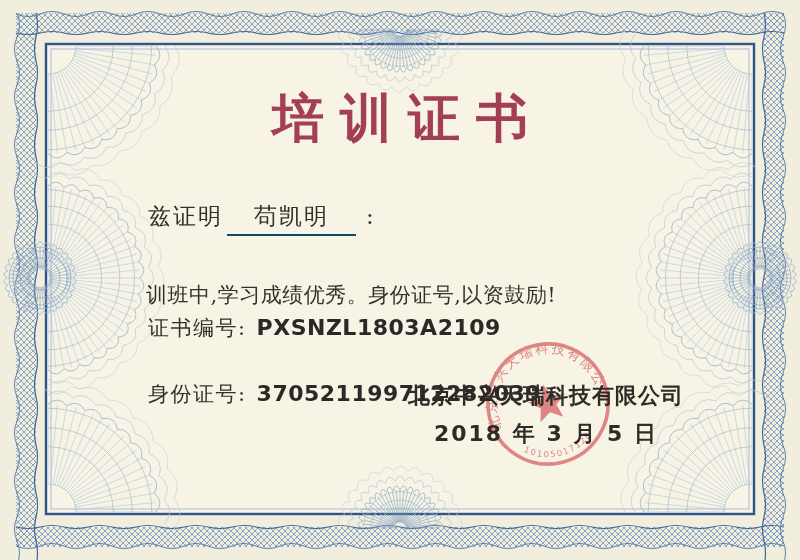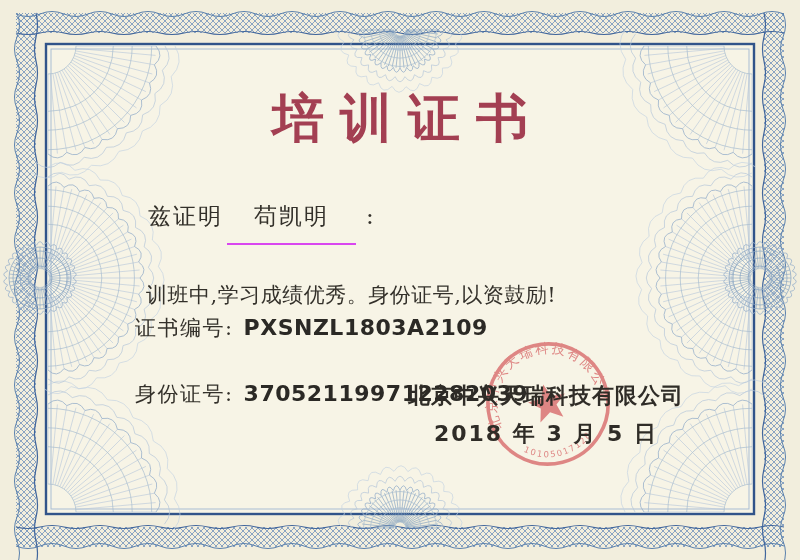--- a/index.html
+++ b/index.html
@@ -19,29 +19,29 @@
     color:#a33f52;
     letter-spacing:16px;padding-left:16px;
     font-family:"DejaVu Serif", serif;
   }
   .statement{
     position:absolute;left:148px;top:201px;
     font-size:23px;color:#33302a;letter-spacing:2px;
   }
   .cert-name{
     display:inline-block;
-    border-bottom:2px solid #d946ef;
-    padding:0 27px 11px 27px;
+    border-bottom:2px solid #0c4a6e;
+    padding:0 27px 2px 27px;
     margin-left:4px;
   }
   .colon{margin-left:10px;}
   .body-line{position:absolute;left:146px;font-size:21px;color:#33302a;letter-spacing:0.5px;}
   .body-line.l1{top:243px;}
   .body-line.l2{top:281px;}
-  .field{position:absolute;left:135px;font-size:21px;color:#33302a;letter-spacing:1.5px;}
+  .field{position:absolute;left:148px;font-size:21px;color:#33302a;letter-spacing:1.5px;}
   .field.f1{top:314px;}
   .field.f2{top:348px;margin-top:32px;}
   .field .value{
     font-family:"DejaVu Sans", sans-serif;
     font-weight:bold;font-size:22px;letter-spacing:0.5px;
     margin-left:10px;color:#2b2925;
   }
   .issuer{
     position:absolute;left:400px;width:292px;top:381px;
     text-align:center;font-size:22px;color:#2f2c27;letter-spacing:1px;font-weight:600;

